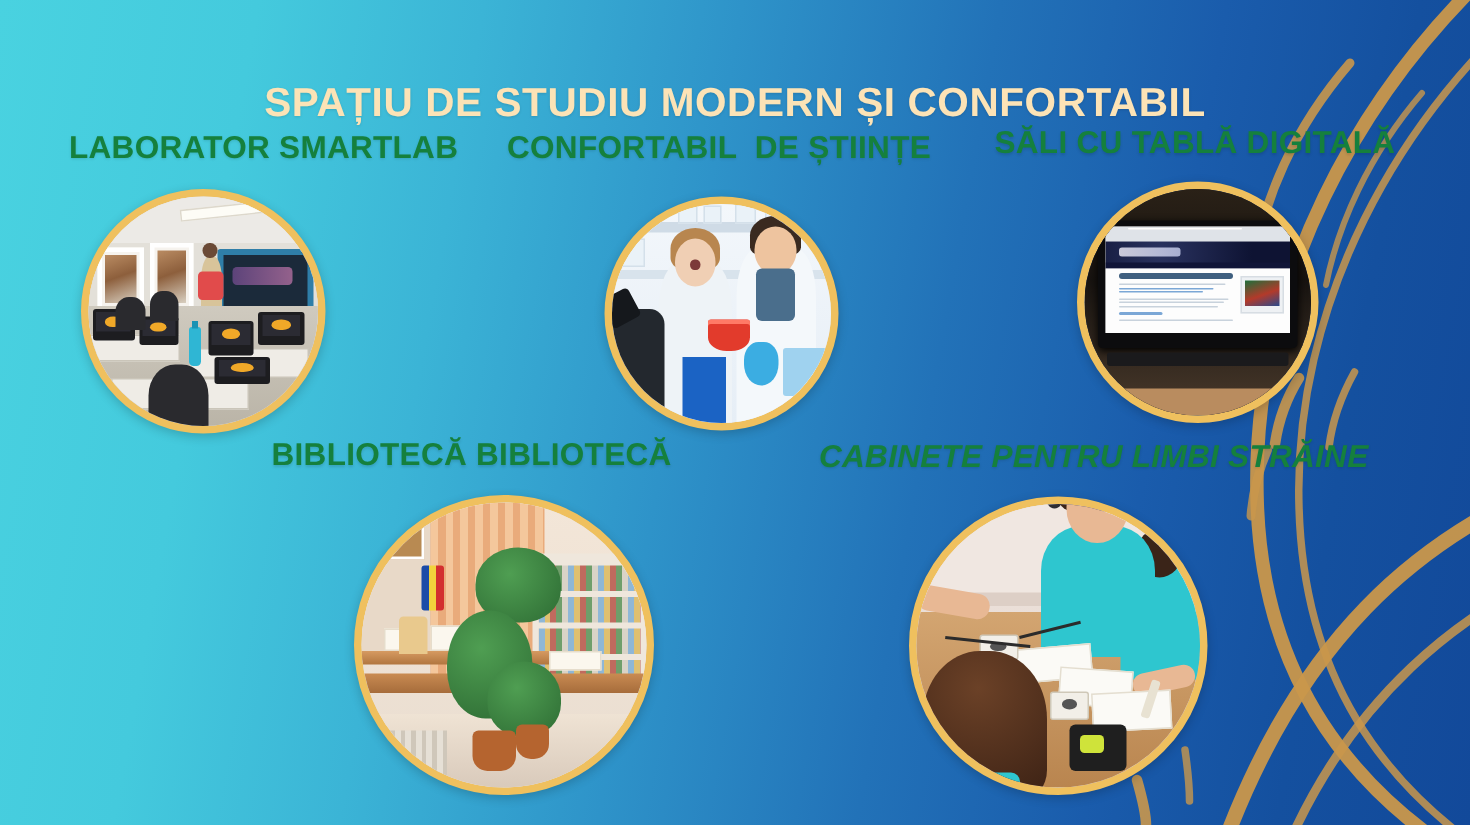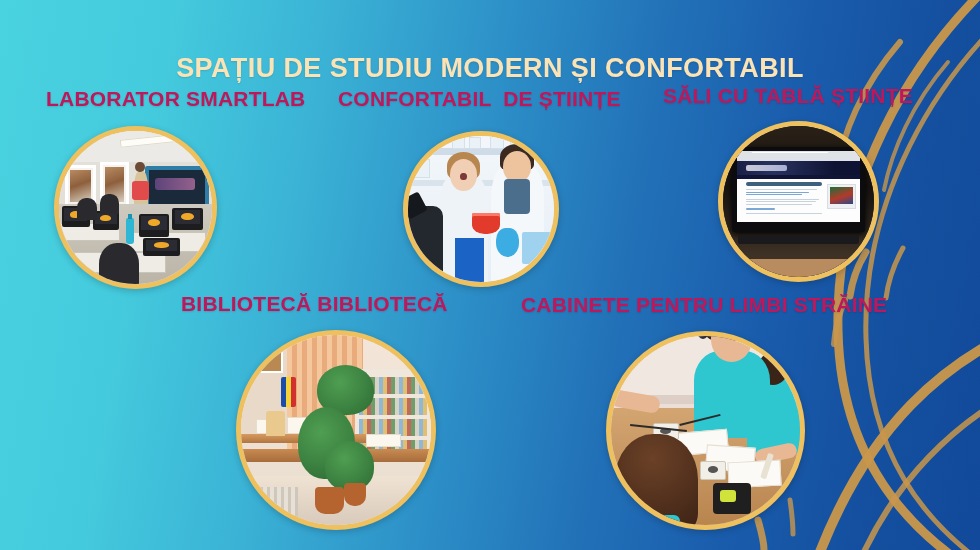--- a/index.html
+++ b/index.html
@@ -19,32 +19,32 @@
     text-align:center;
     font-size:27px; font-weight:bold; letter-spacing:0.4px;
     color:#FCE3B6;
     text-shadow:0 1px 2px rgba(0,0,0,.12);
     margin-top:29px;
   }
 
   
   .label {
     position:absolute;
-    color:#be185d;
+    color:#15803d;
     font-weight:bold;
     font-size:21px;
     letter-spacing:0.2px;
     white-space:pre;
     text-shadow:0 1px 2px rgba(0,0,0,.13);
   }
   .lbl-smartlab { left:46px;  top:87px;  }
   .lbl-stiinte  { left:338px; top:87px;  }
   .lbl-tabla    { left:663px; top:84px;  }
   .lbl-biblio   { left:181px; top:292px; }
-  .lbl-limbi    { left:521px; top:293px; }
+  .lbl-limbi    { left:546px; top:293px;font-style:italic; }
 
   
   .circle {
     position:absolute;
     border-radius:50%;
     border:5px solid #EFC05E;
     overflow:hidden;
     box-shadow:0 2px 7px rgba(0,0,0,.20);
     background:#ddd;
   }
@@ -175,21 +175,21 @@
       <path d="M758 520 C762 534 764 542 764 550" stroke-width="7" opacity=".9"></path>
       <path d="M790 500 C792 514 793 524 793 534" stroke-width="5" opacity=".8"></path>
     </g>
   </svg>
 </div>
 
 <div class="title">SPAȚIU DE STUDIU MODERN ȘI CONFORTABIL</div>
 
 <div class="label lbl-smartlab">LABORATOR SMARTLAB</div>
 <div class="label lbl-stiinte">CONFORTABIL  DE ȘTIINȚE</div>
-<div class="label lbl-tabla">SĂLI CU TABLĂ ȘTIINȚE</div>
+<div class="label lbl-tabla">SĂLI CU TABLĂ DIGITALĂ</div>
 <div class="label lbl-biblio">BIBLIOTECĂ BIBLIOTECĂ</div>
 <div class="label lbl-limbi">CABINETE PENTRU LIMBI STRĂINE</div>
 
 <div class="circle c-smartlab">
   <div class="scene s1">
     <div class="ceiling"></div>
     <div class="lightpanel"></div>
     <div class="wall"></div>
     <div class="win w1">
         <i></i>

